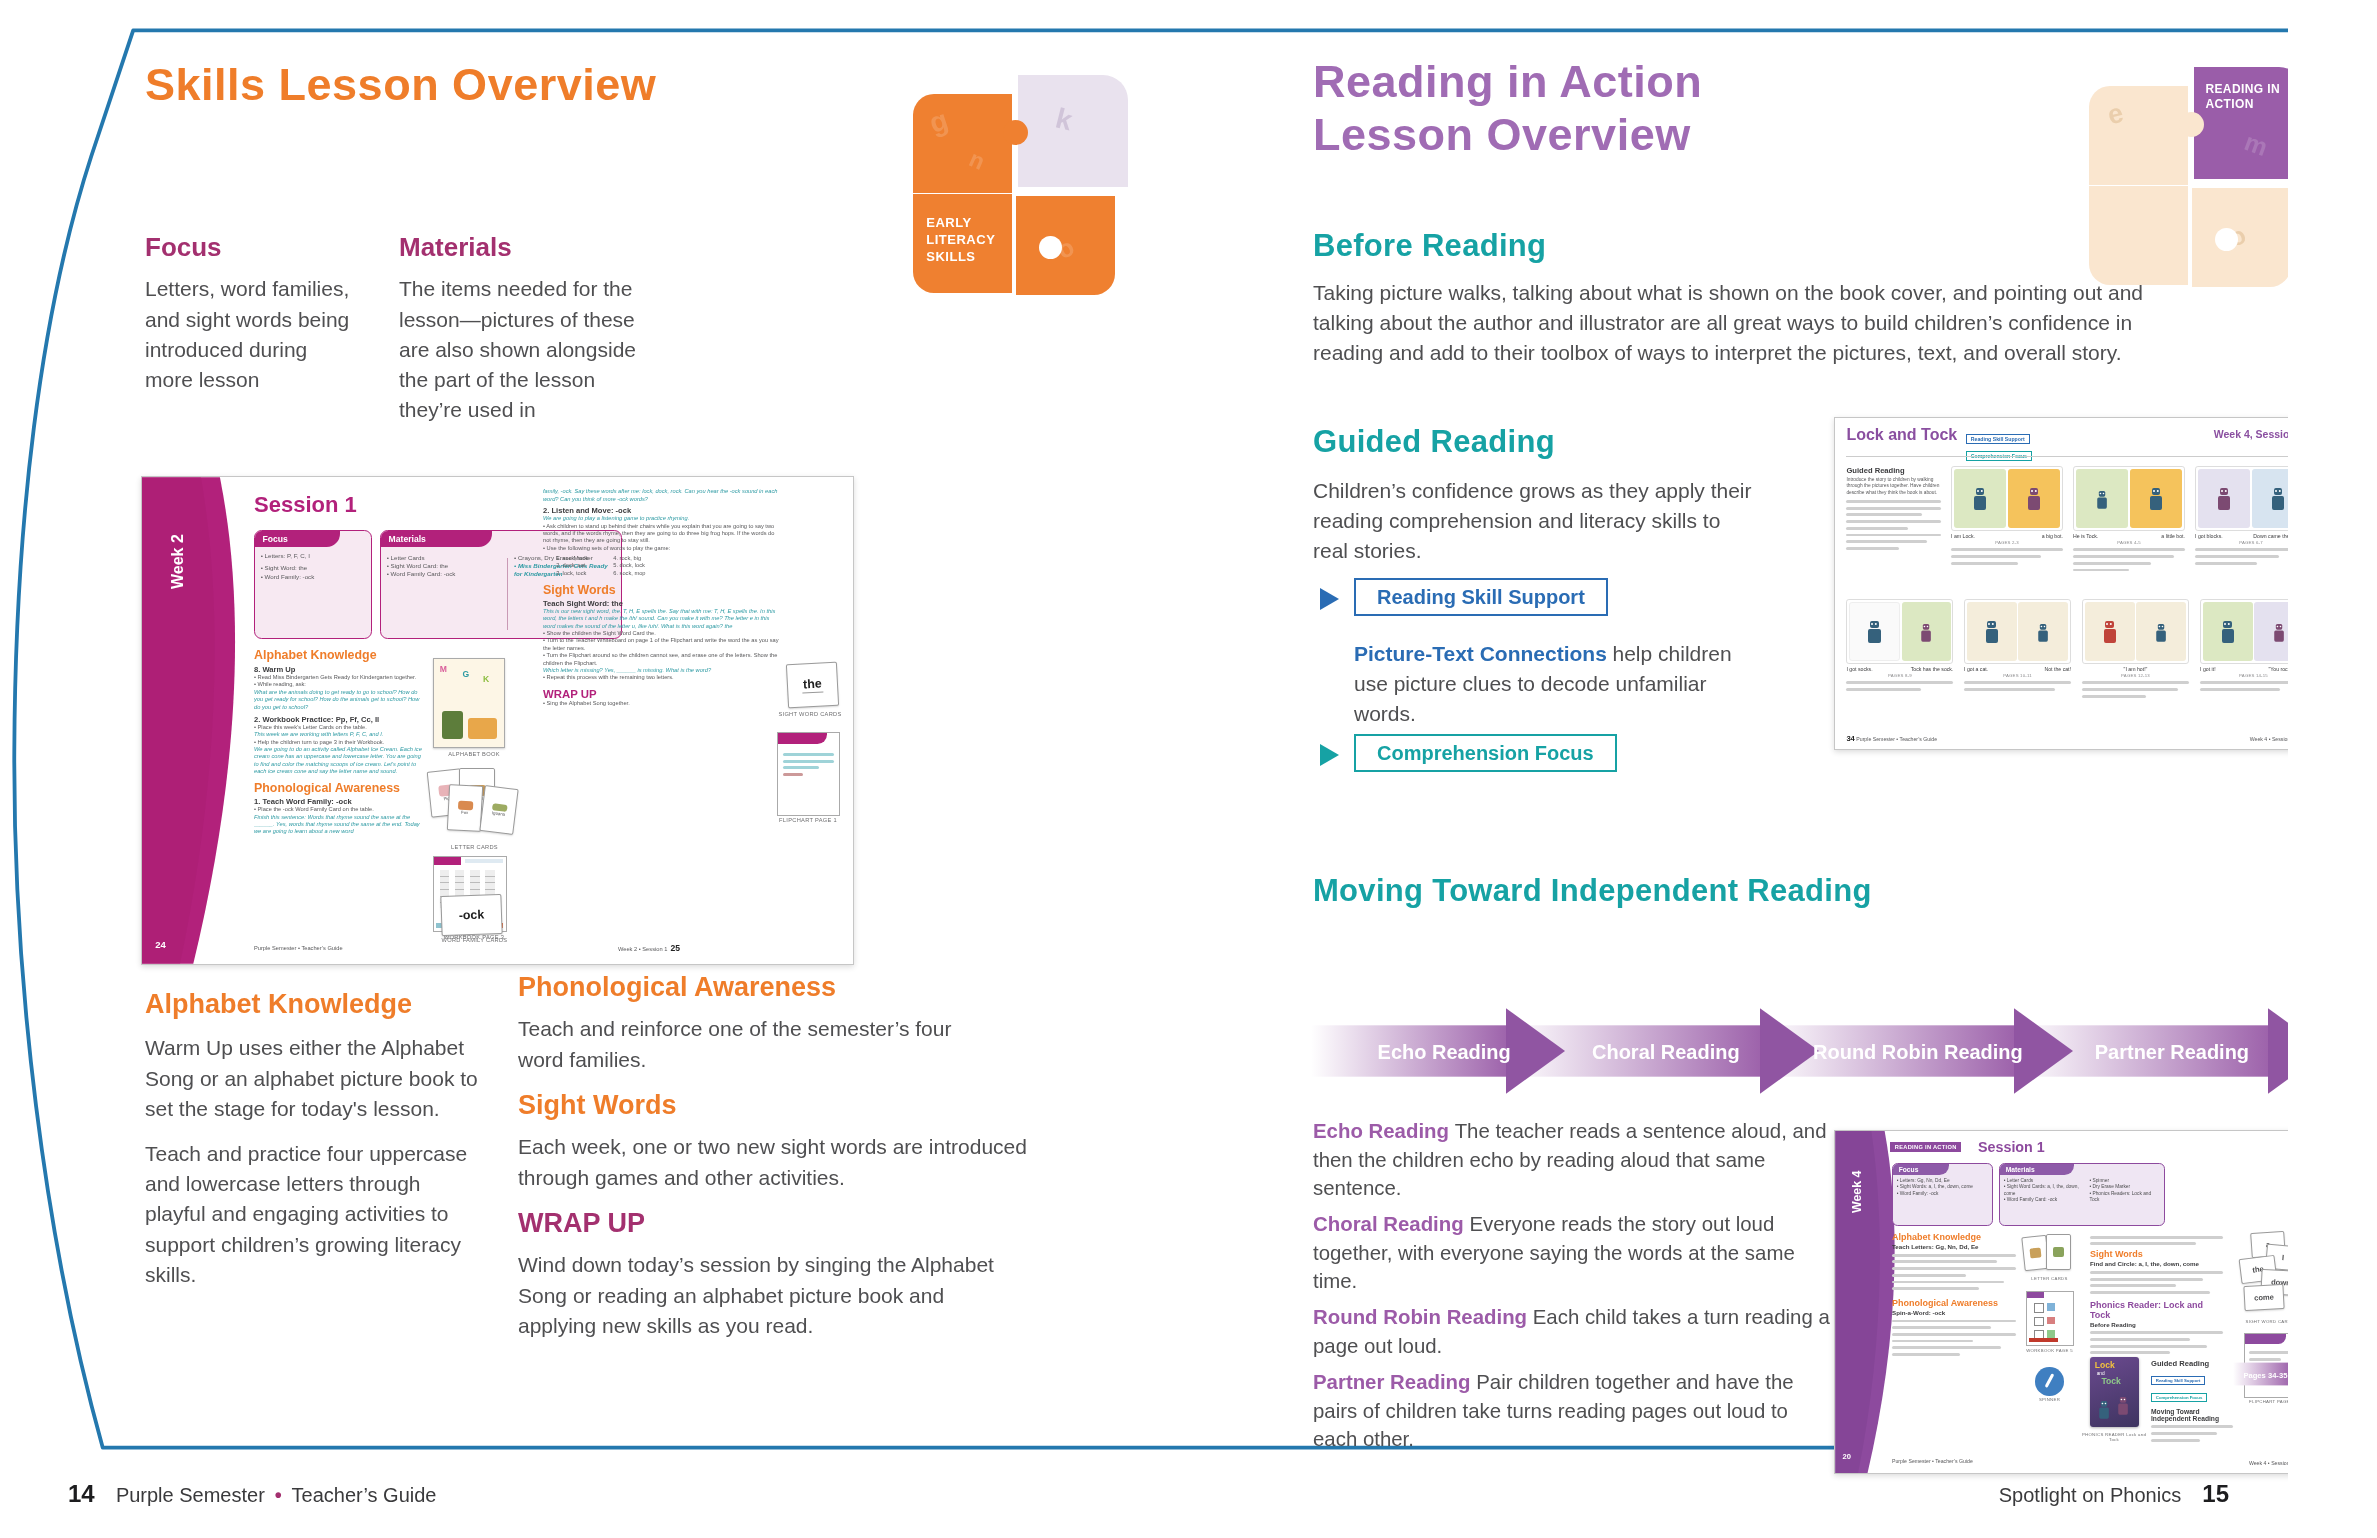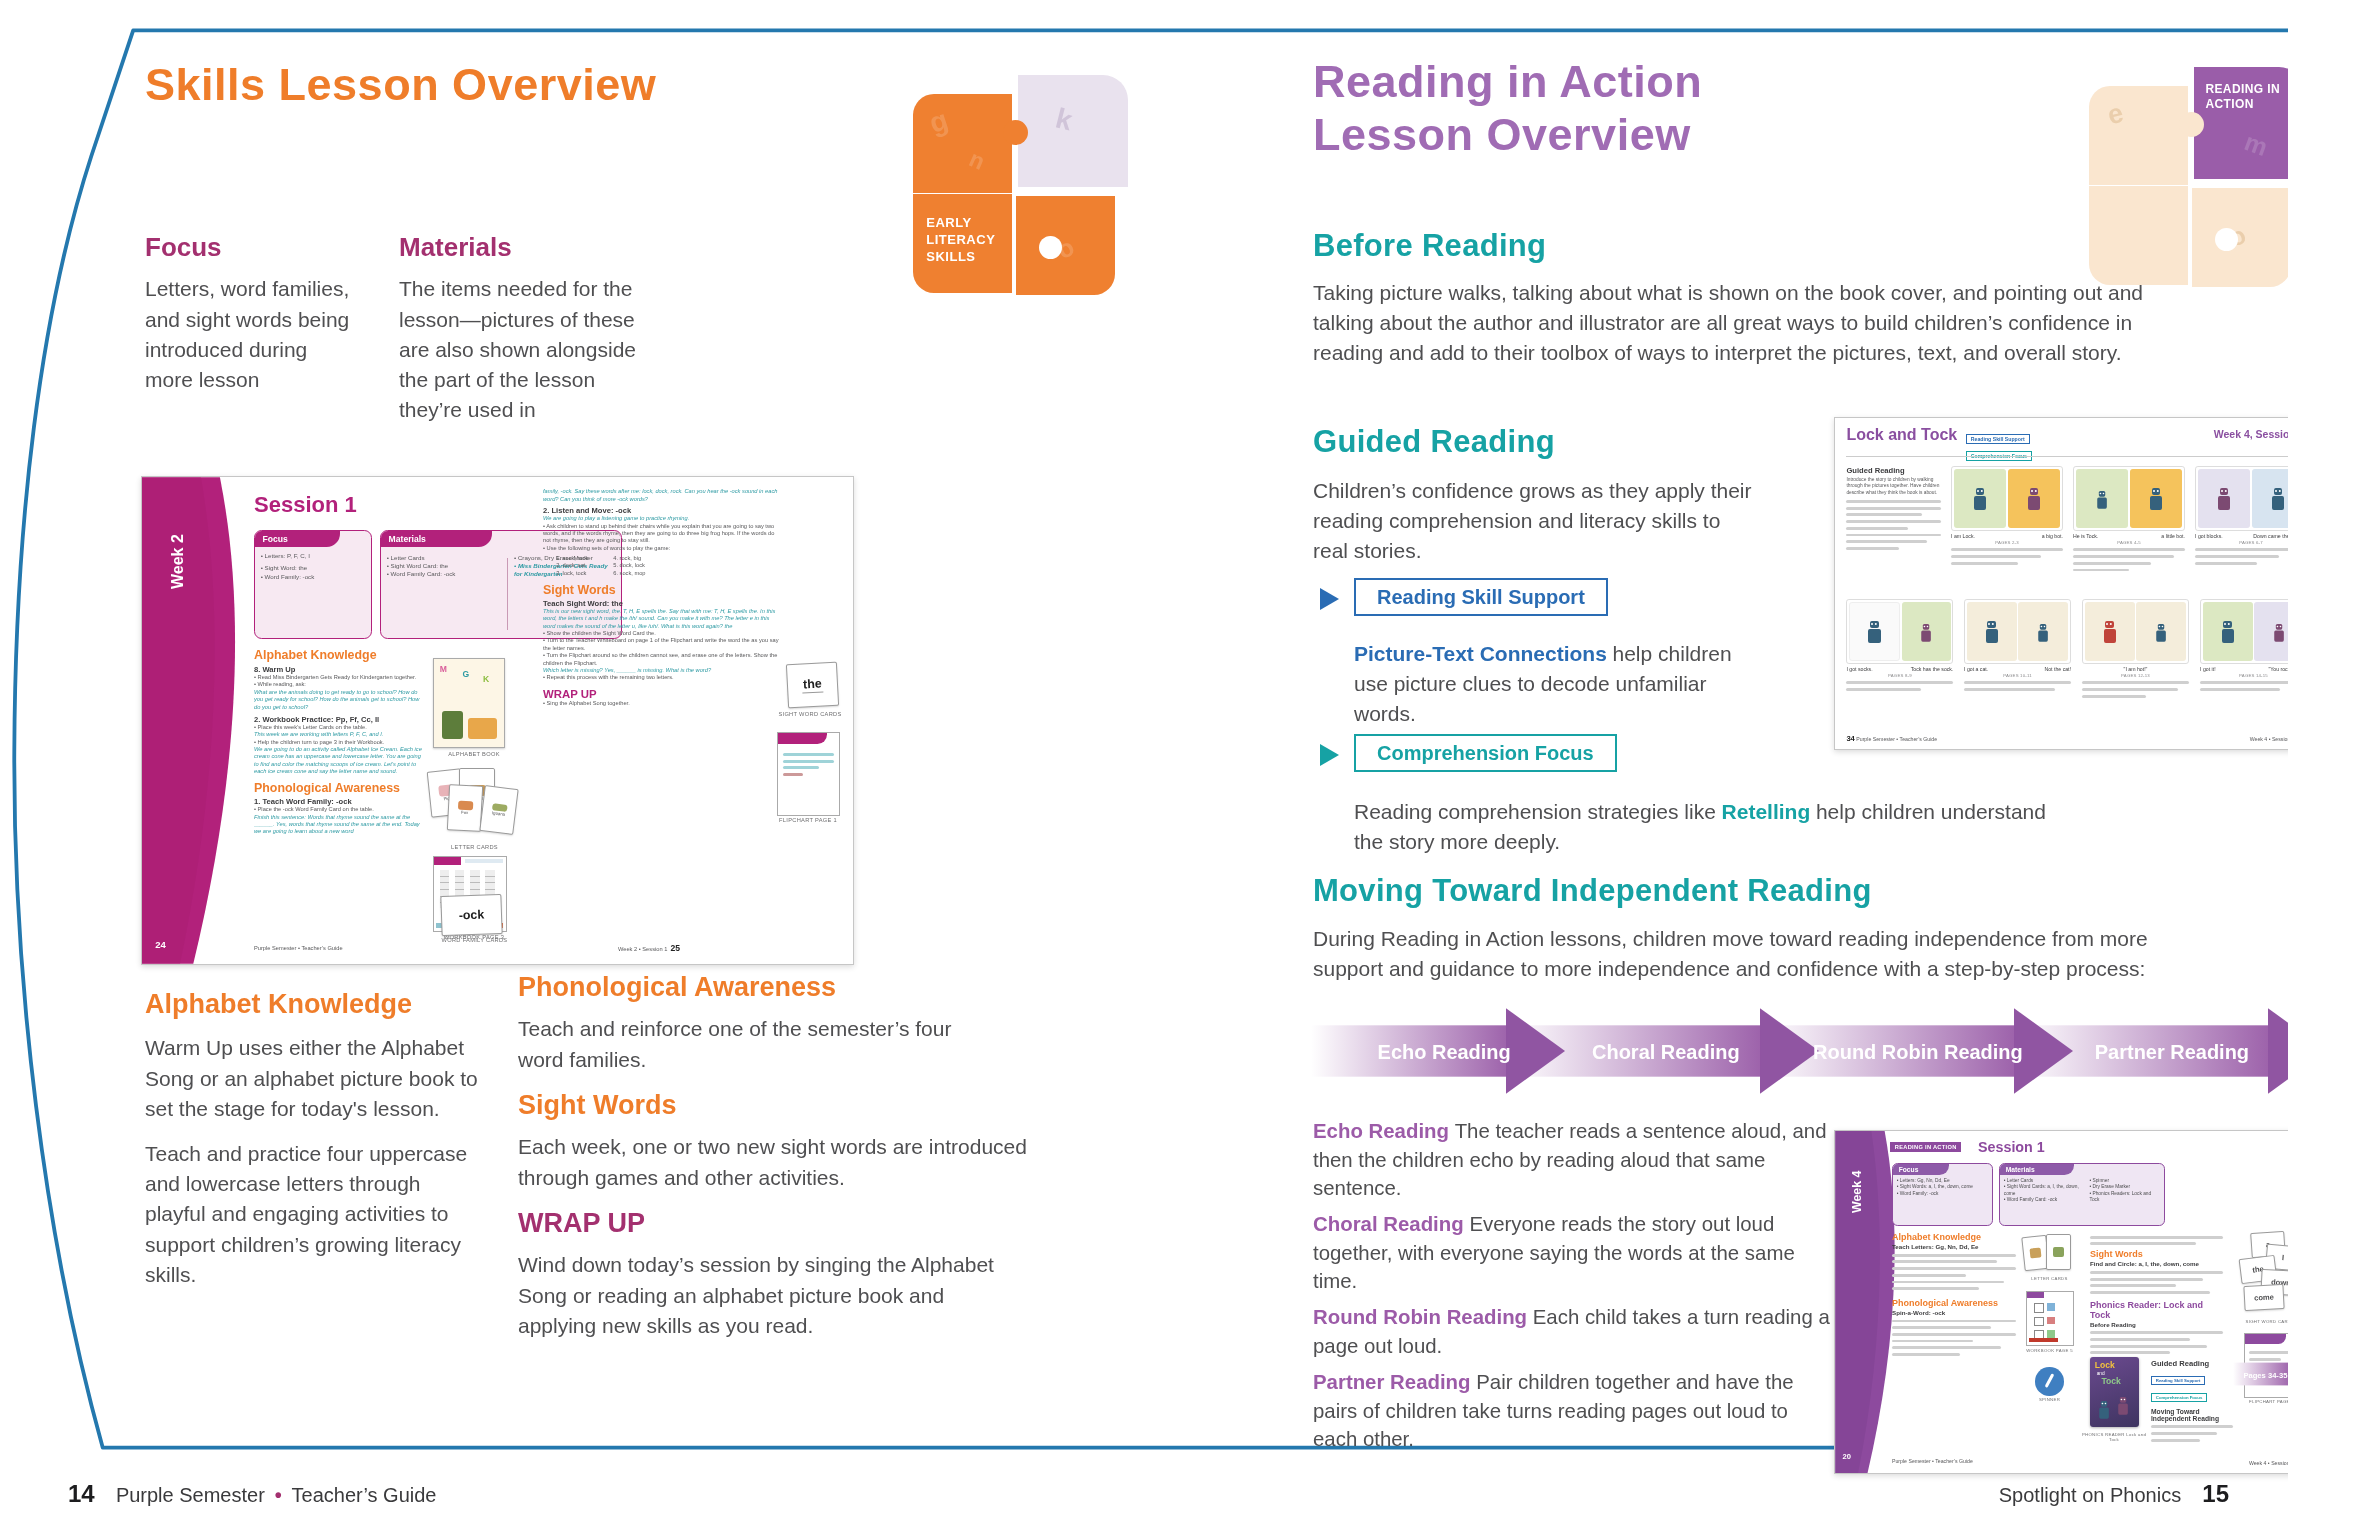--- a/index.html
+++ b/index.html
@@ -471,26 +471,22 @@
   </div>
 
   <div class="abs tri blue" style="left:1320px;top:588px;"></div>
   <div class="abs boxlabel blue" style="left:1354px;top:578px;">Reading Skill Support</div>
   <div class="abs body" style="left:1354px;top:639px;width:409px;">
     <b class="lead-b">Picture-Text Connections</b><span>help children use picture clues to decode unfamiliar words.</span>
   </div>
 
   <div class="abs tri teal" style="left:1320px;top:744px;"></div>
   <div class="abs boxlabel teal" style="left:1354px;top:734px;">Comprehension Focus</div>
-  <div class="abs body" style="left:1354px;top:797px;width:694px;">
-    <span>Reading comprehension strategies like</span><b class="lead-t">Retelling</b><span>help children understand the story more deeply.</span>
-  </div>
 
   <div class="abs h-teal" style="left:1313px;top:873px;">Moving Toward Independent Reading</div>
-  <div class="abs body" style="left:1313px;top:924px;width:861px;">During Reading in Action lessons, children move toward reading independence from more support and guidance to more independence and confidence with a step-by-step process:</div>
 
   <svg class="abs" style="left:1311px;top:1008px;" width="1016" height="86" viewBox="0 0 1068 90">
     <defs>
       <linearGradient id="ag" x1="0" y1="0" x2="1" y2="0">
         <stop offset="0" stop-color="#ffffff"></stop>
           <stop offset="1" stop-color="#9b5fa9"></stop>
       </linearGradient>
     </defs>
     <rect x="0" y="18" width="212" height="54" fill="url(#ag)"></rect>
     <rect x="209" y="18" width="270" height="54" fill="url(#ag)"></rect>

